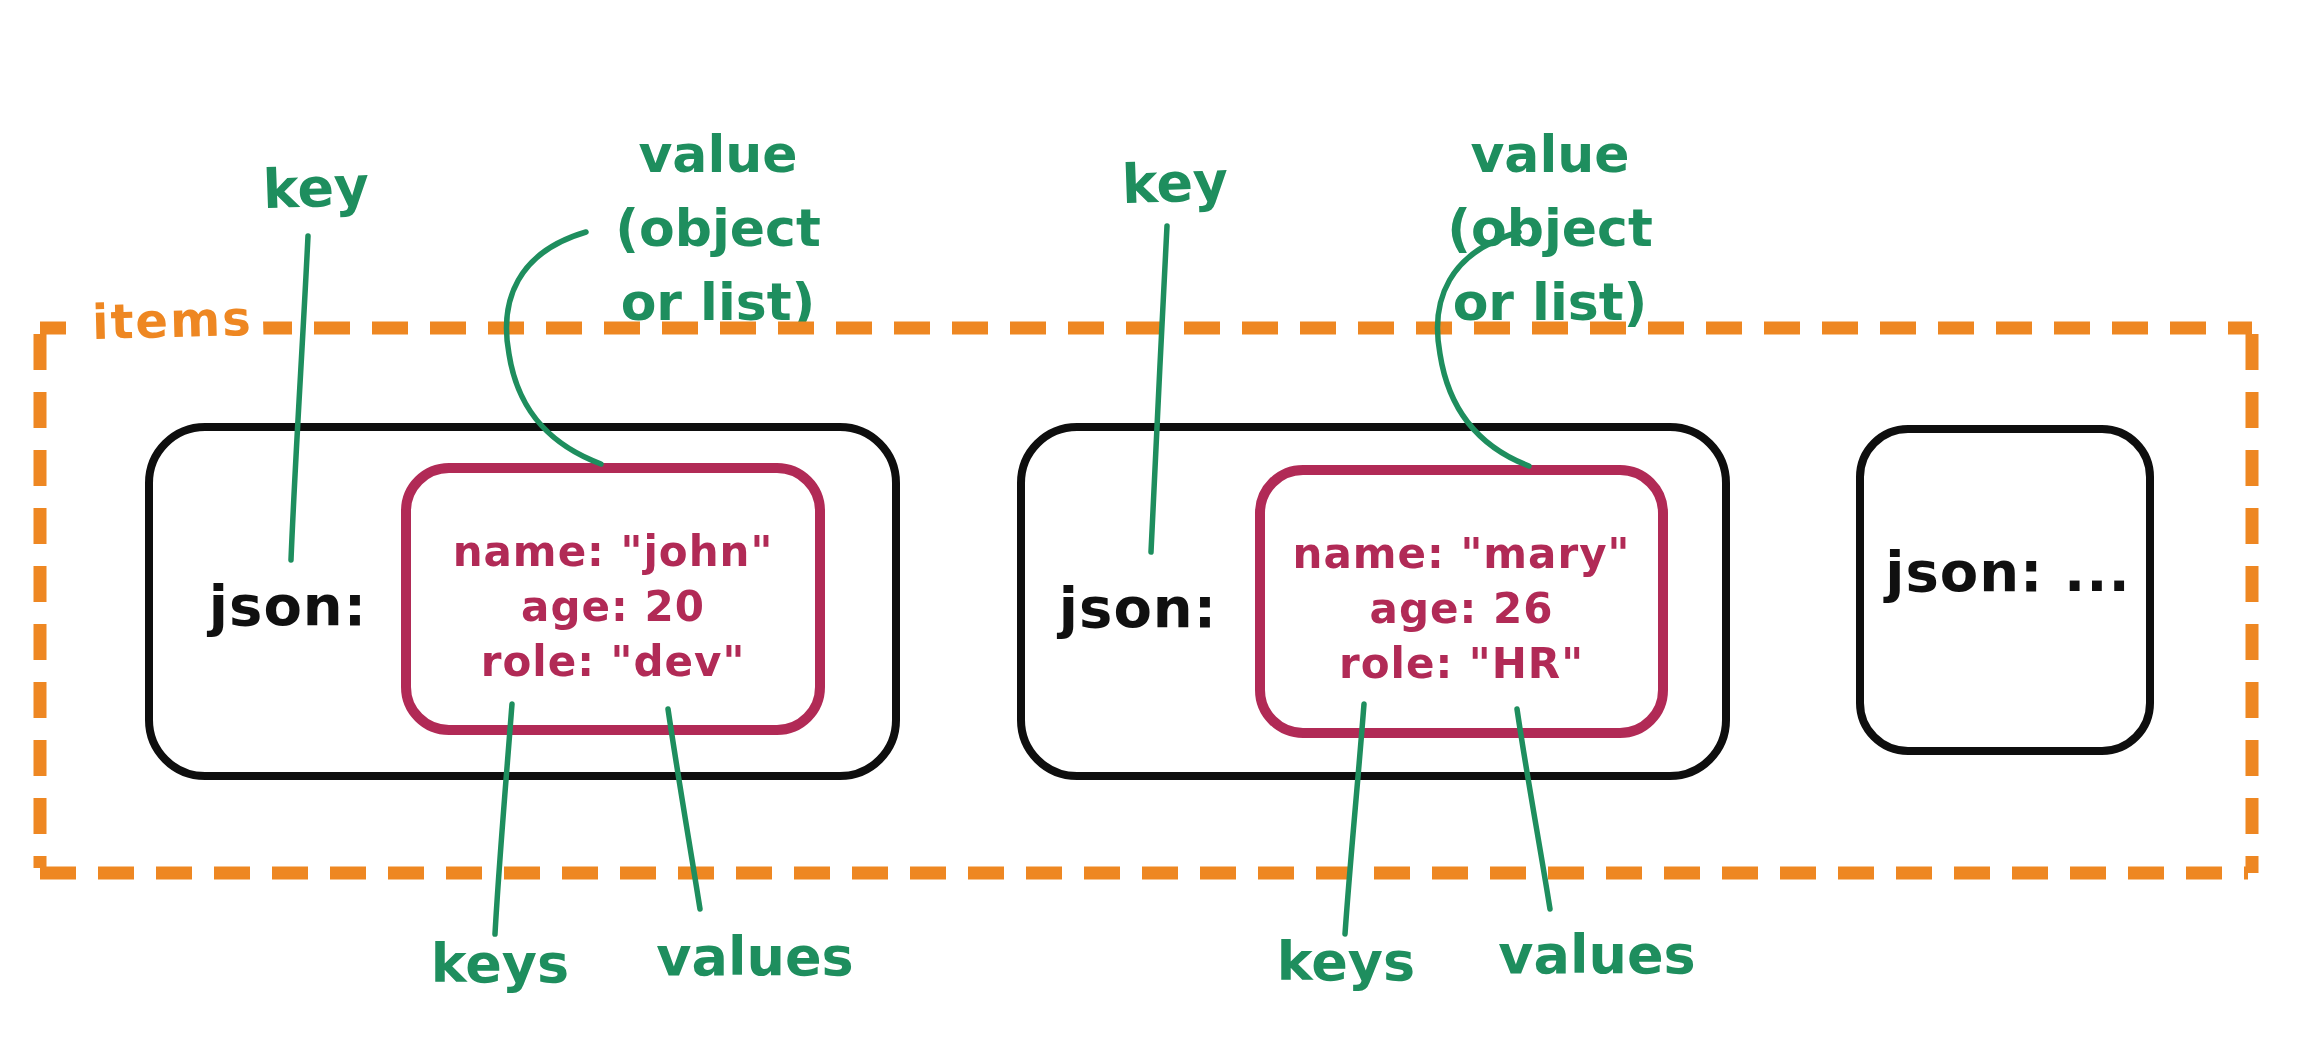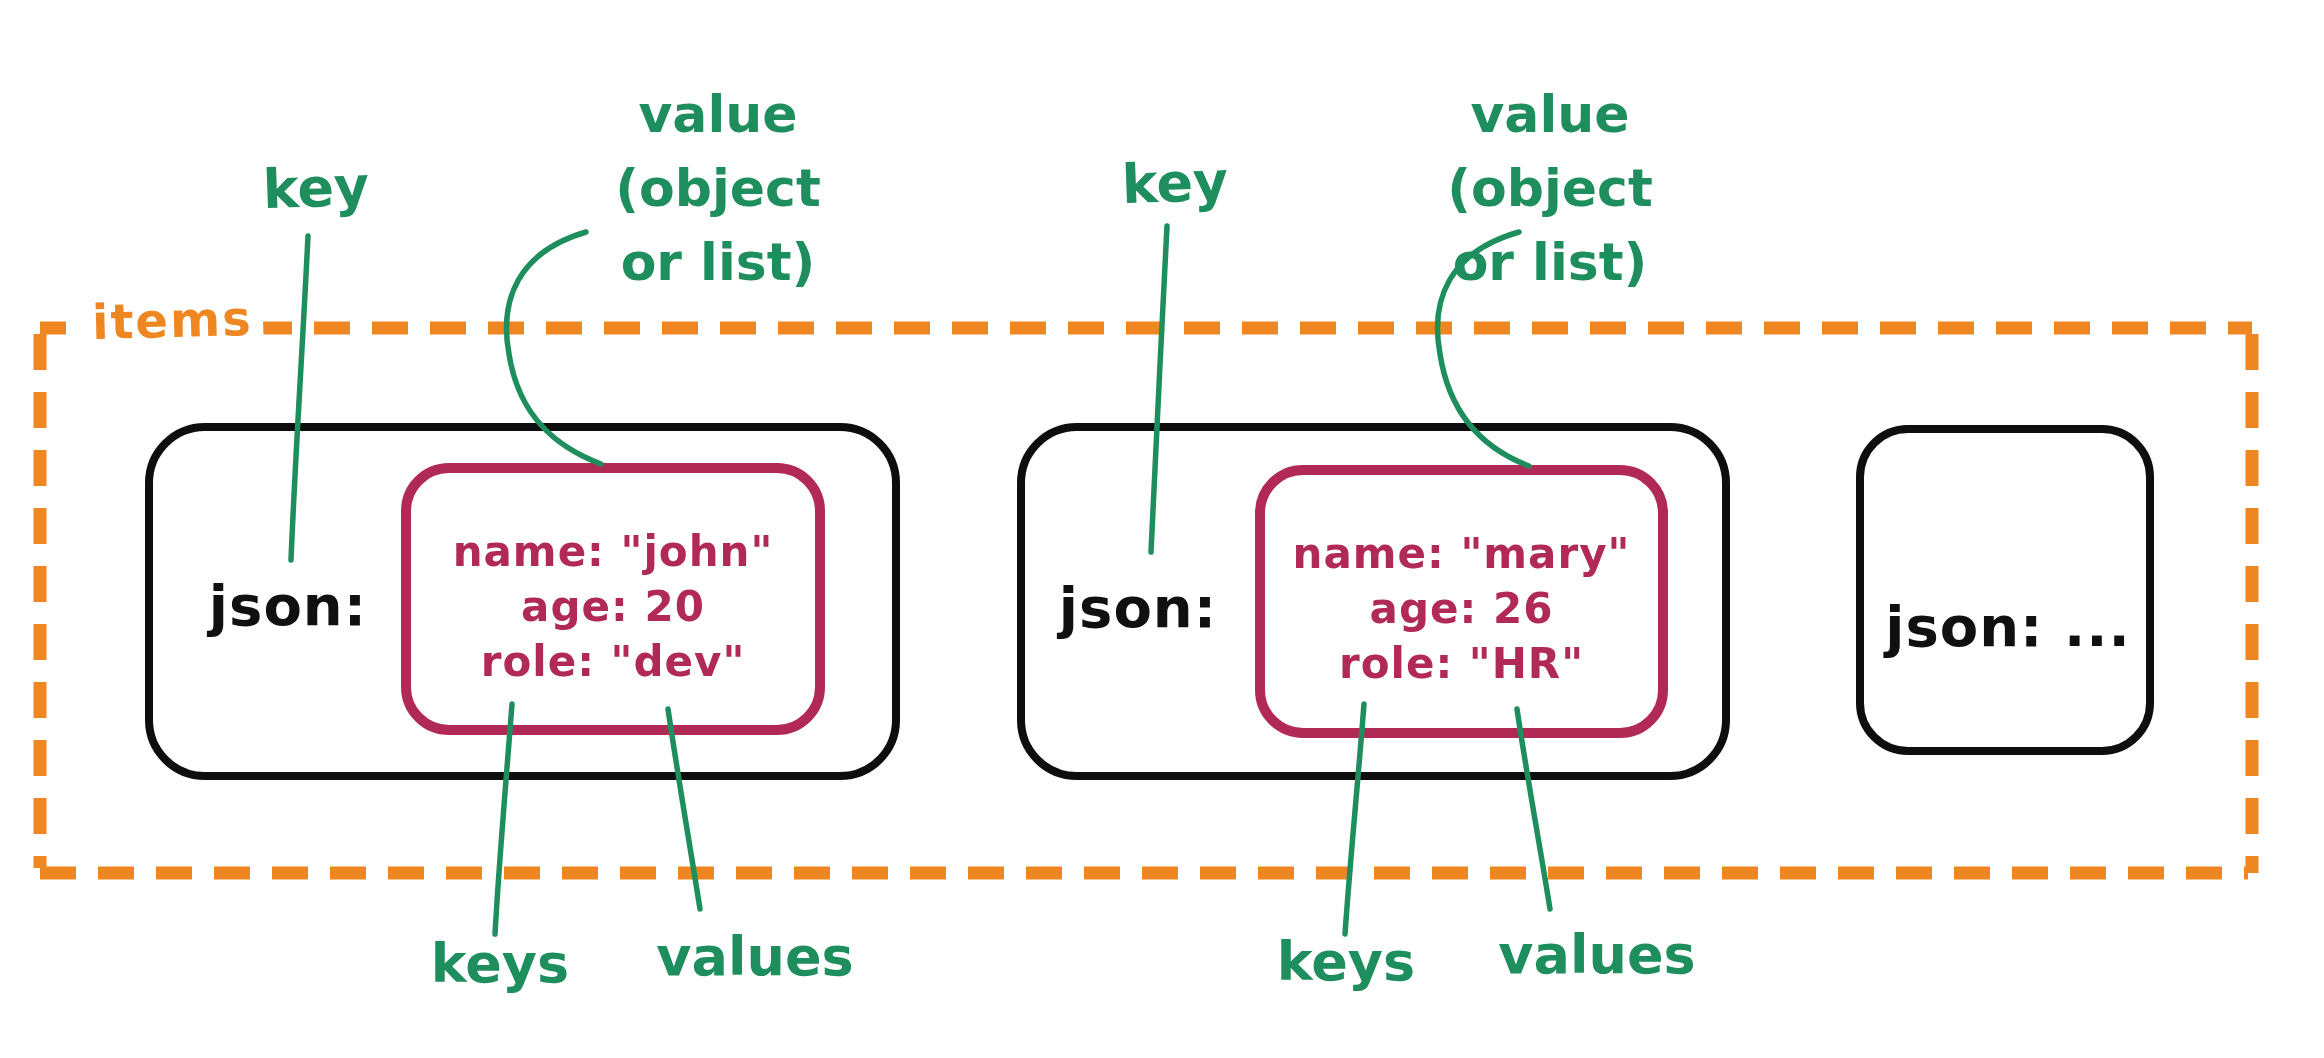--- a/index.html
+++ b/index.html
@@ -70,41 +70,42 @@
     transform: translate(-50%, -50%);
     color: #101010;
     font-size: 56px;
     font-weight: 600;
     letter-spacing: 1px;
     white-space: nowrap;
     z-index: 5;
   }
   .json-label.j1 { left: 288px;  top: 605px; }
   .json-label.j2 { left: 1138px; top: 607px; }
-  .json-label.j3 { left: 2008px; top: 626px; }
+  .json-label.j3 { left: 2008px; top: 571px; }
   .green-label {
     position: absolute;
     transform: translate(-50%, -50%);
     color: #1e8e5e;
     font-weight: 700;
     white-space: nowrap;
     z-index: 5;
   }
   .green-label.key1 { left: 316px;  top: 188px; font-size: 54px; transform: translate(-50%,-50%) rotate(-2deg); }
   .green-label.key2 { left: 1175px; top: 183px; font-size: 54px; transform: translate(-50%,-50%) rotate(-2deg); }
   .value-block {
     position: absolute;
     transform: translate(-50%, -50%);
     color: #1e8e5e;
     font-weight: 700;
     font-size: 52px;
     line-height: 74px;
     text-align: center;
     white-space: nowrap;
     z-index: 5;
+    margin-top: 40px;
   }
   .value-block.v1 { left: 718px;  top: 188px; }
   .value-block.v2 { left: 1550px; top: 188px; }
   .green-label.keys1   { left: 500px;  top: 963px; font-size: 54px; }
   .green-label.values1 { left: 755px;  top: 956px; font-size: 54px; }
   .green-label.keys2   { left: 1346px; top: 961px; font-size: 54px; }
   .green-label.values2 { left: 1597px; top: 954px; font-size: 54px; }
 </style>
 </head>
 <body>

